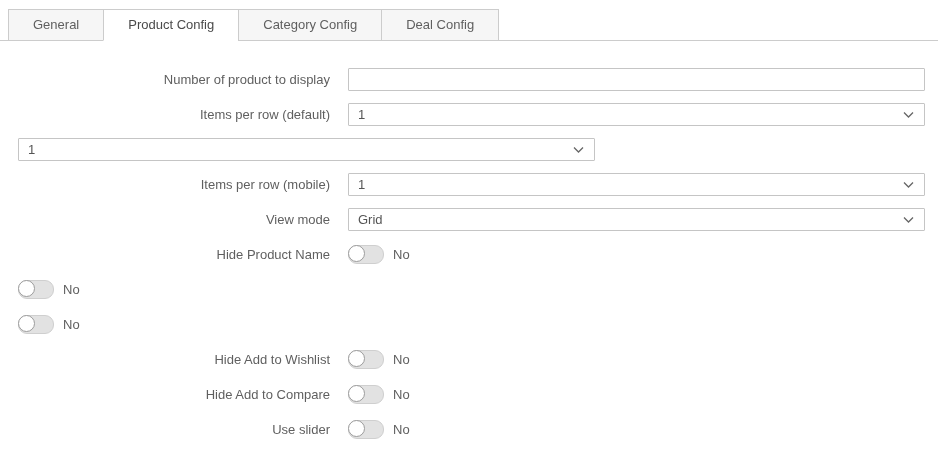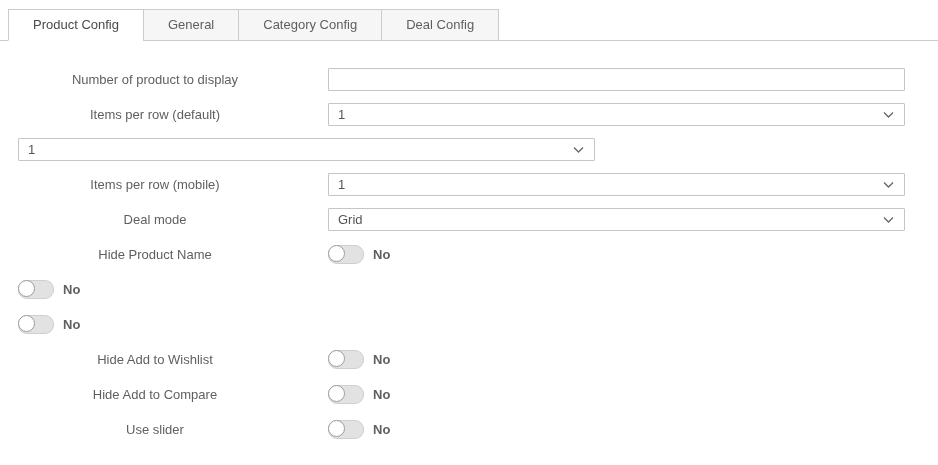--- a/index.html
+++ b/index.html
@@ -44,24 +44,25 @@
   .form { margin-top: 27px; }
   .row {
     display: flex;
     align-items: center;
     height: 23px;
     margin-bottom: 12px;
   }
   .row.toggle-row-first { margin-top: 5px; }
   .row-label {
     width: 310px;
-    text-align: center;
+    text-align: right;
     font-size: 13px;
     color: #5f5f5f;
     flex: none;
+    margin-left: 20px;
   }
   .row-field {
     margin-left: 18px;
     width: 577px;
     position: relative;
     display: flex;
     align-items: center;
     flex: none;
   }
   .field-input, .field-select {
@@ -111,29 +112,28 @@
     height: 17px;
     border-radius: 50%;
     background: #ffffff;
     border: 1px solid #9c9c9c;
     box-sizing: border-box;
   }
   .toggle-state {
     margin-left: 9px;
     font-size: 13px;
     color: #5f5f5f;
-    font-weight: bold;
   }
 </style>
 </head>
 <body>
 
 <div class="tabbar">
+  <div class="tab">General</div>
   <div class="tab active">Product Config</div>
-  <div class="tab">General</div>
   <div class="tab">Category Config</div>
   <div class="tab">Deal Config</div>
 </div>
 
 <div class="form">
 
   <div class="row">
     <div class="row-label">Number of product to display</div>
     <div class="row-field">
       <input class="field-input" type="text" value="" style="">
@@ -175,21 +175,21 @@
       </select>
       <span class="select-chevron">
         <svg width="11" height="8" viewBox="0 0 11 8">
             <path d="M1 1.5 L5.5 6 L10 1.5" stroke="#666666" stroke-width="1.3" fill="none"></path>
           </svg>
       </span>
     </div>
   </div>
 
   <div class="row">
-    <div class="row-label">Deal mode</div>
+    <div class="row-label">View mode</div>
     <div class="row-field">
       <select class="field-select">
         <option>Grid</option>
       </select>
       <span class="select-chevron">
         <svg width="11" height="8" viewBox="0 0 11 8">
             <path d="M1 1.5 L5.5 6 L10 1.5" stroke="#666666" stroke-width="1.3" fill="none"></path>
           </svg>
       </span>
     </div>

